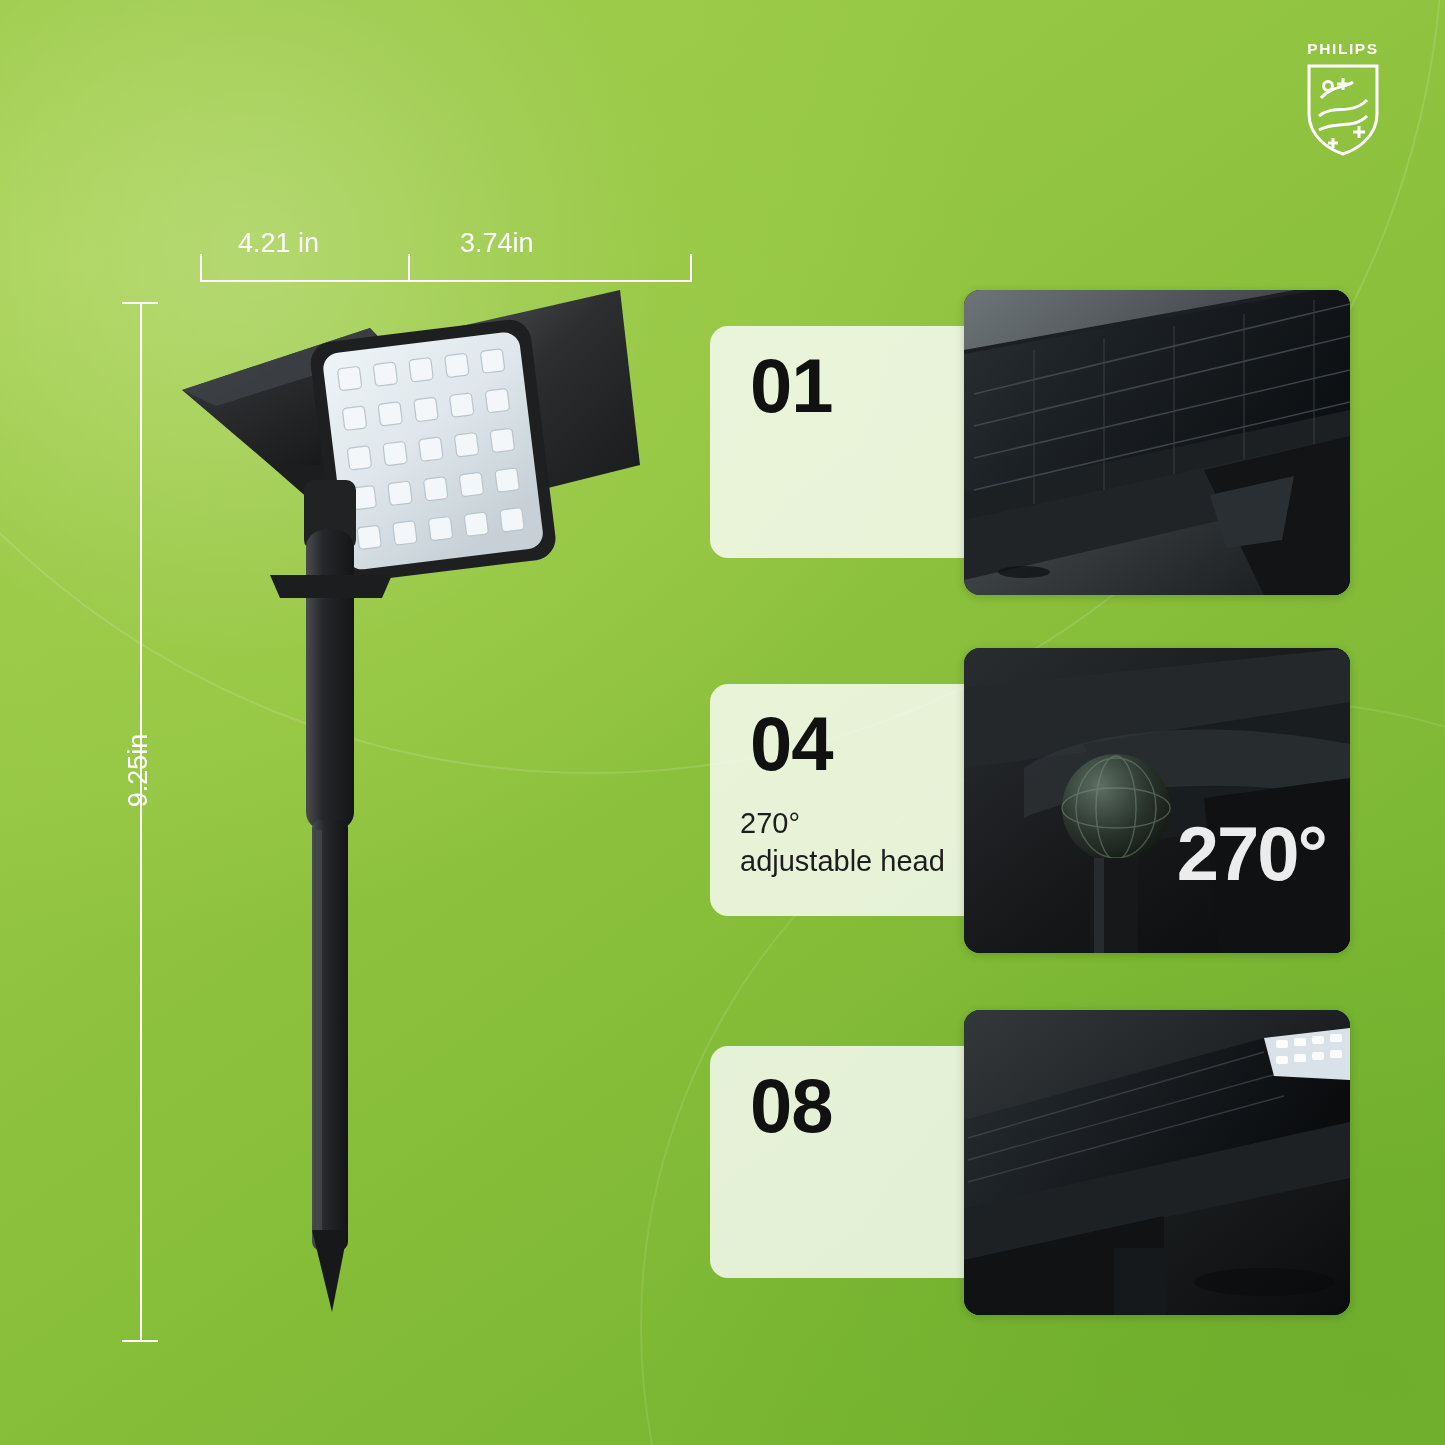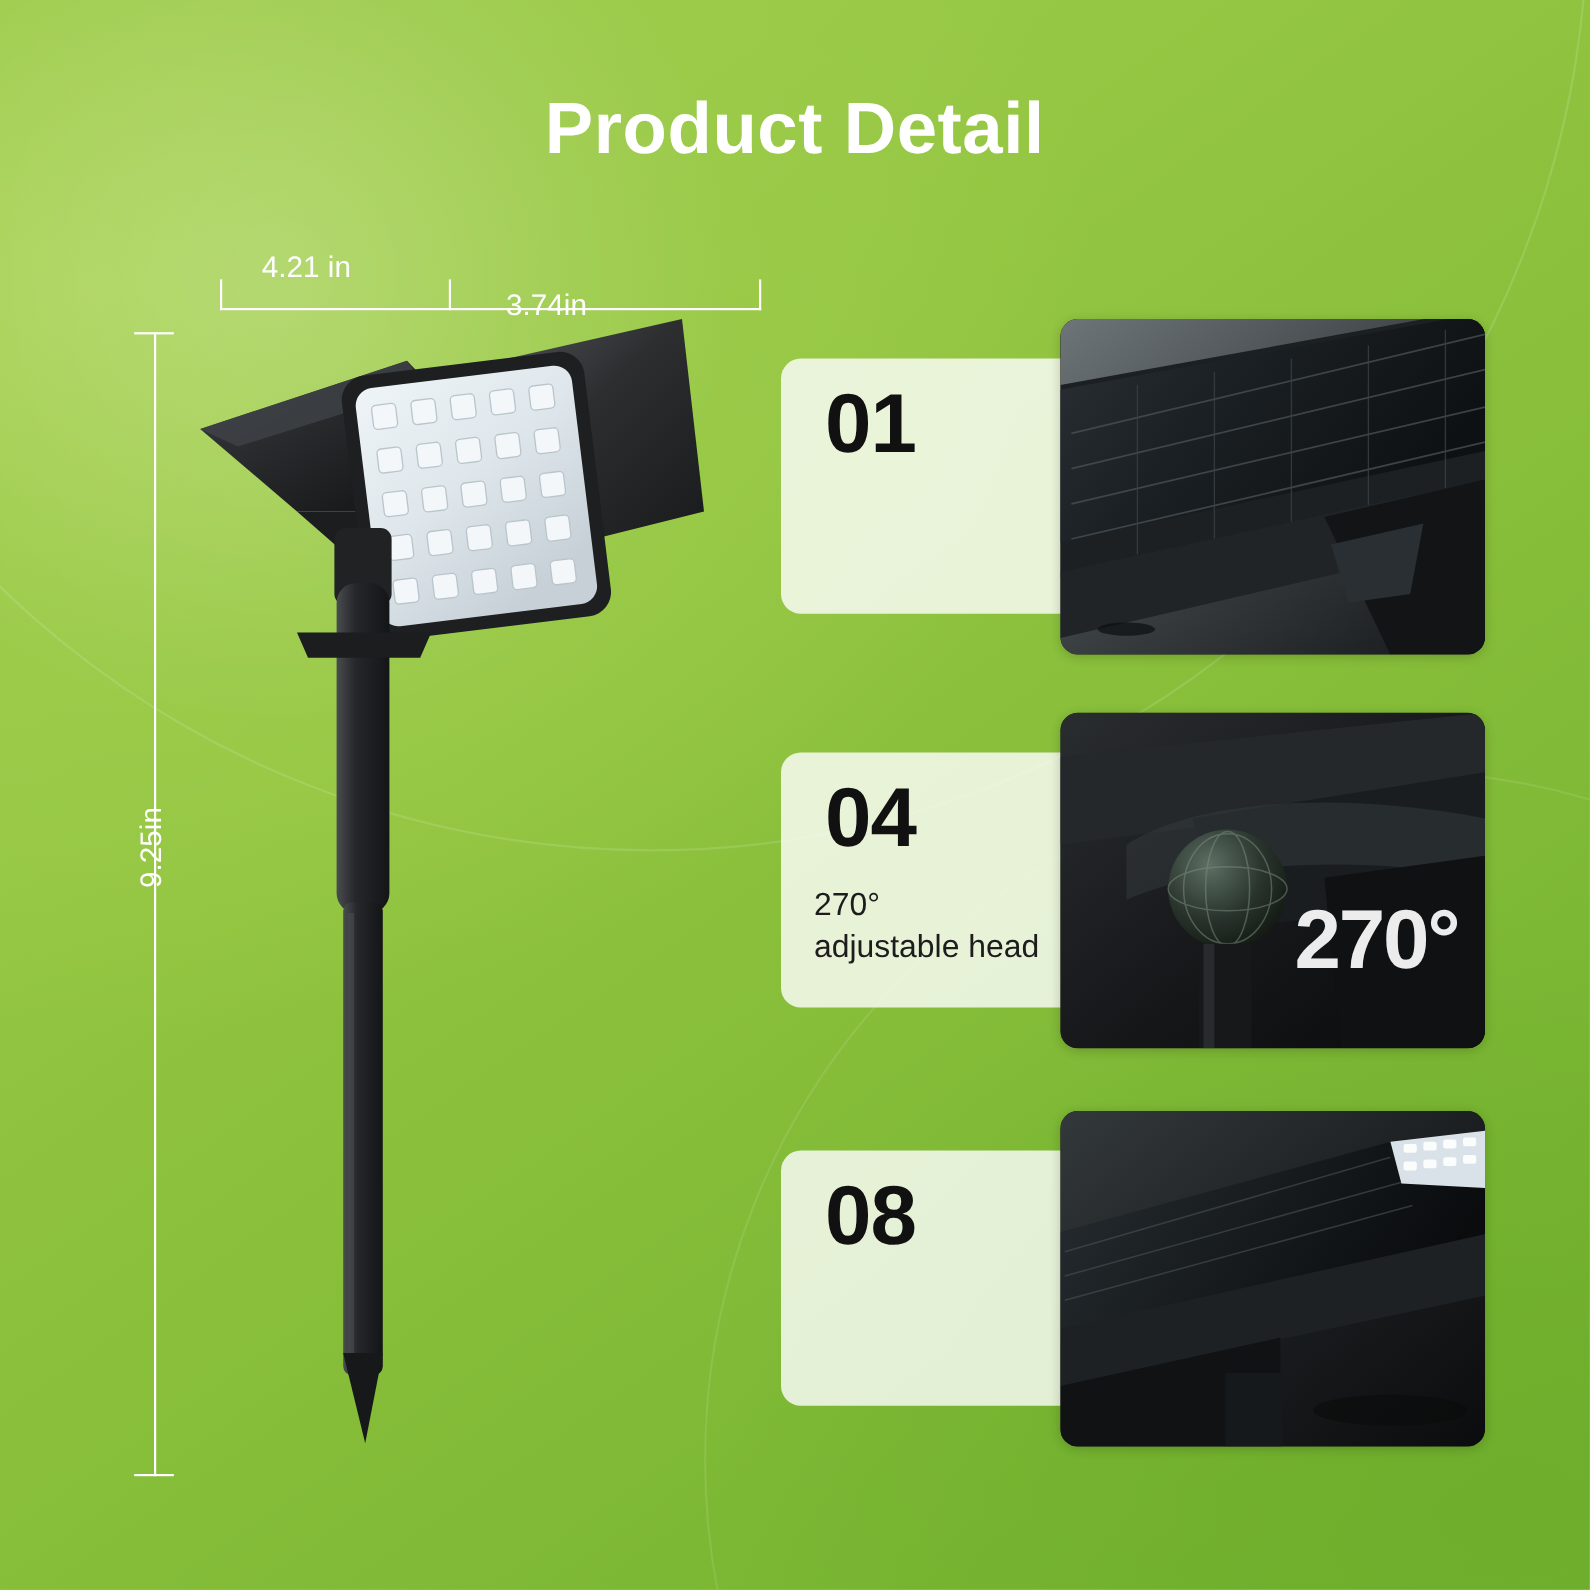--- a/index.html
+++ b/index.html
@@ -121,33 +121,45 @@
   .feat-photo svg { display:block; }
 </style>
 </head>
 <body>
 
 <div class="page">
   <div class="arc arc1"></div>
   <div class="arc arc2"></div>
   <div class="glow" style="left:-200px; top:-150px; width:900px; height:800px;"></div>
 
-  <div class="title">Product Detail</div>
-
+
+  <div class="logo">
+    <div class="brand">PHILIPS</div>
+    <svg width="92" height="118" viewBox="0 0 92 118">
+      <path d="M12 24 H80 V72 C80 96 58 108 46 112 C34 108 12 96 12 72 Z" fill="none" stroke="#ffffff" stroke-width="3"></path>
+      <path d="M24 56 C34 44 48 46 56 40" fill="none" stroke="#ffffff" stroke-width="3"></path>
+      <path d="M22 74 C36 62 54 74 70 58" fill="none" stroke="#ffffff" stroke-width="3"></path>
+      <path d="M22 88 C38 78 56 88 70 74" fill="none" stroke="#ffffff" stroke-width="3"></path>
+      <circle cx="31" cy="44" r="4.5" fill="none" stroke="#ffffff" stroke-width="3"></circle>
+      <path d="M46 36 v12 M40 42 h12" stroke="#ffffff" stroke-width="3"></path>
+      <path d="M62 84 v12 M56 90 h12" stroke="#ffffff" stroke-width="3"></path>
+      <path d="M36 96 v10 M31 101 h10" stroke="#ffffff" stroke-width="3"></path>
+    </svg>
+  </div>
 
   <div class="product">
 
     
     <div class="dimline" style="left:80px; top:50px; width:492px; height:2px;"></div>
     <div class="dimline" style="left:80px; top:24px; width:2px; height:28px;"></div>
     <div class="dimline" style="left:288px; top:24px; width:2px; height:28px;"></div>
     <div class="dimline" style="left:570px; top:24px; width:2px; height:28px;"></div>
 
     <div class="dimlabel" style="left:118px; top:-2px;text-align:right;">4.21 in</div>
-    <div class="dimlabel" style="left:340px; top:-2px;margin-top:34px;">3.74in</div>
+    <div class="dimlabel" style="left:340px; top:-2px;">3.74in</div>
 
     
     <div class="dimline" style="left:20px; top:72px; width:2px; height:1040px;"></div>
     <div class="dimline" style="left:2px; top:72px; width:36px; height:2px;"></div>
     <div class="dimline" style="left:2px; top:1110px; width:36px; height:2px;"></div>
     <div class="dimlabel" style="left:-62px; top:525px; width:160px; text-align:center; transform:rotate(-90deg);">9.25in</div>
 
     
     <svg width="620" height="1160" viewBox="0 0 620 1160">
       <defs>

